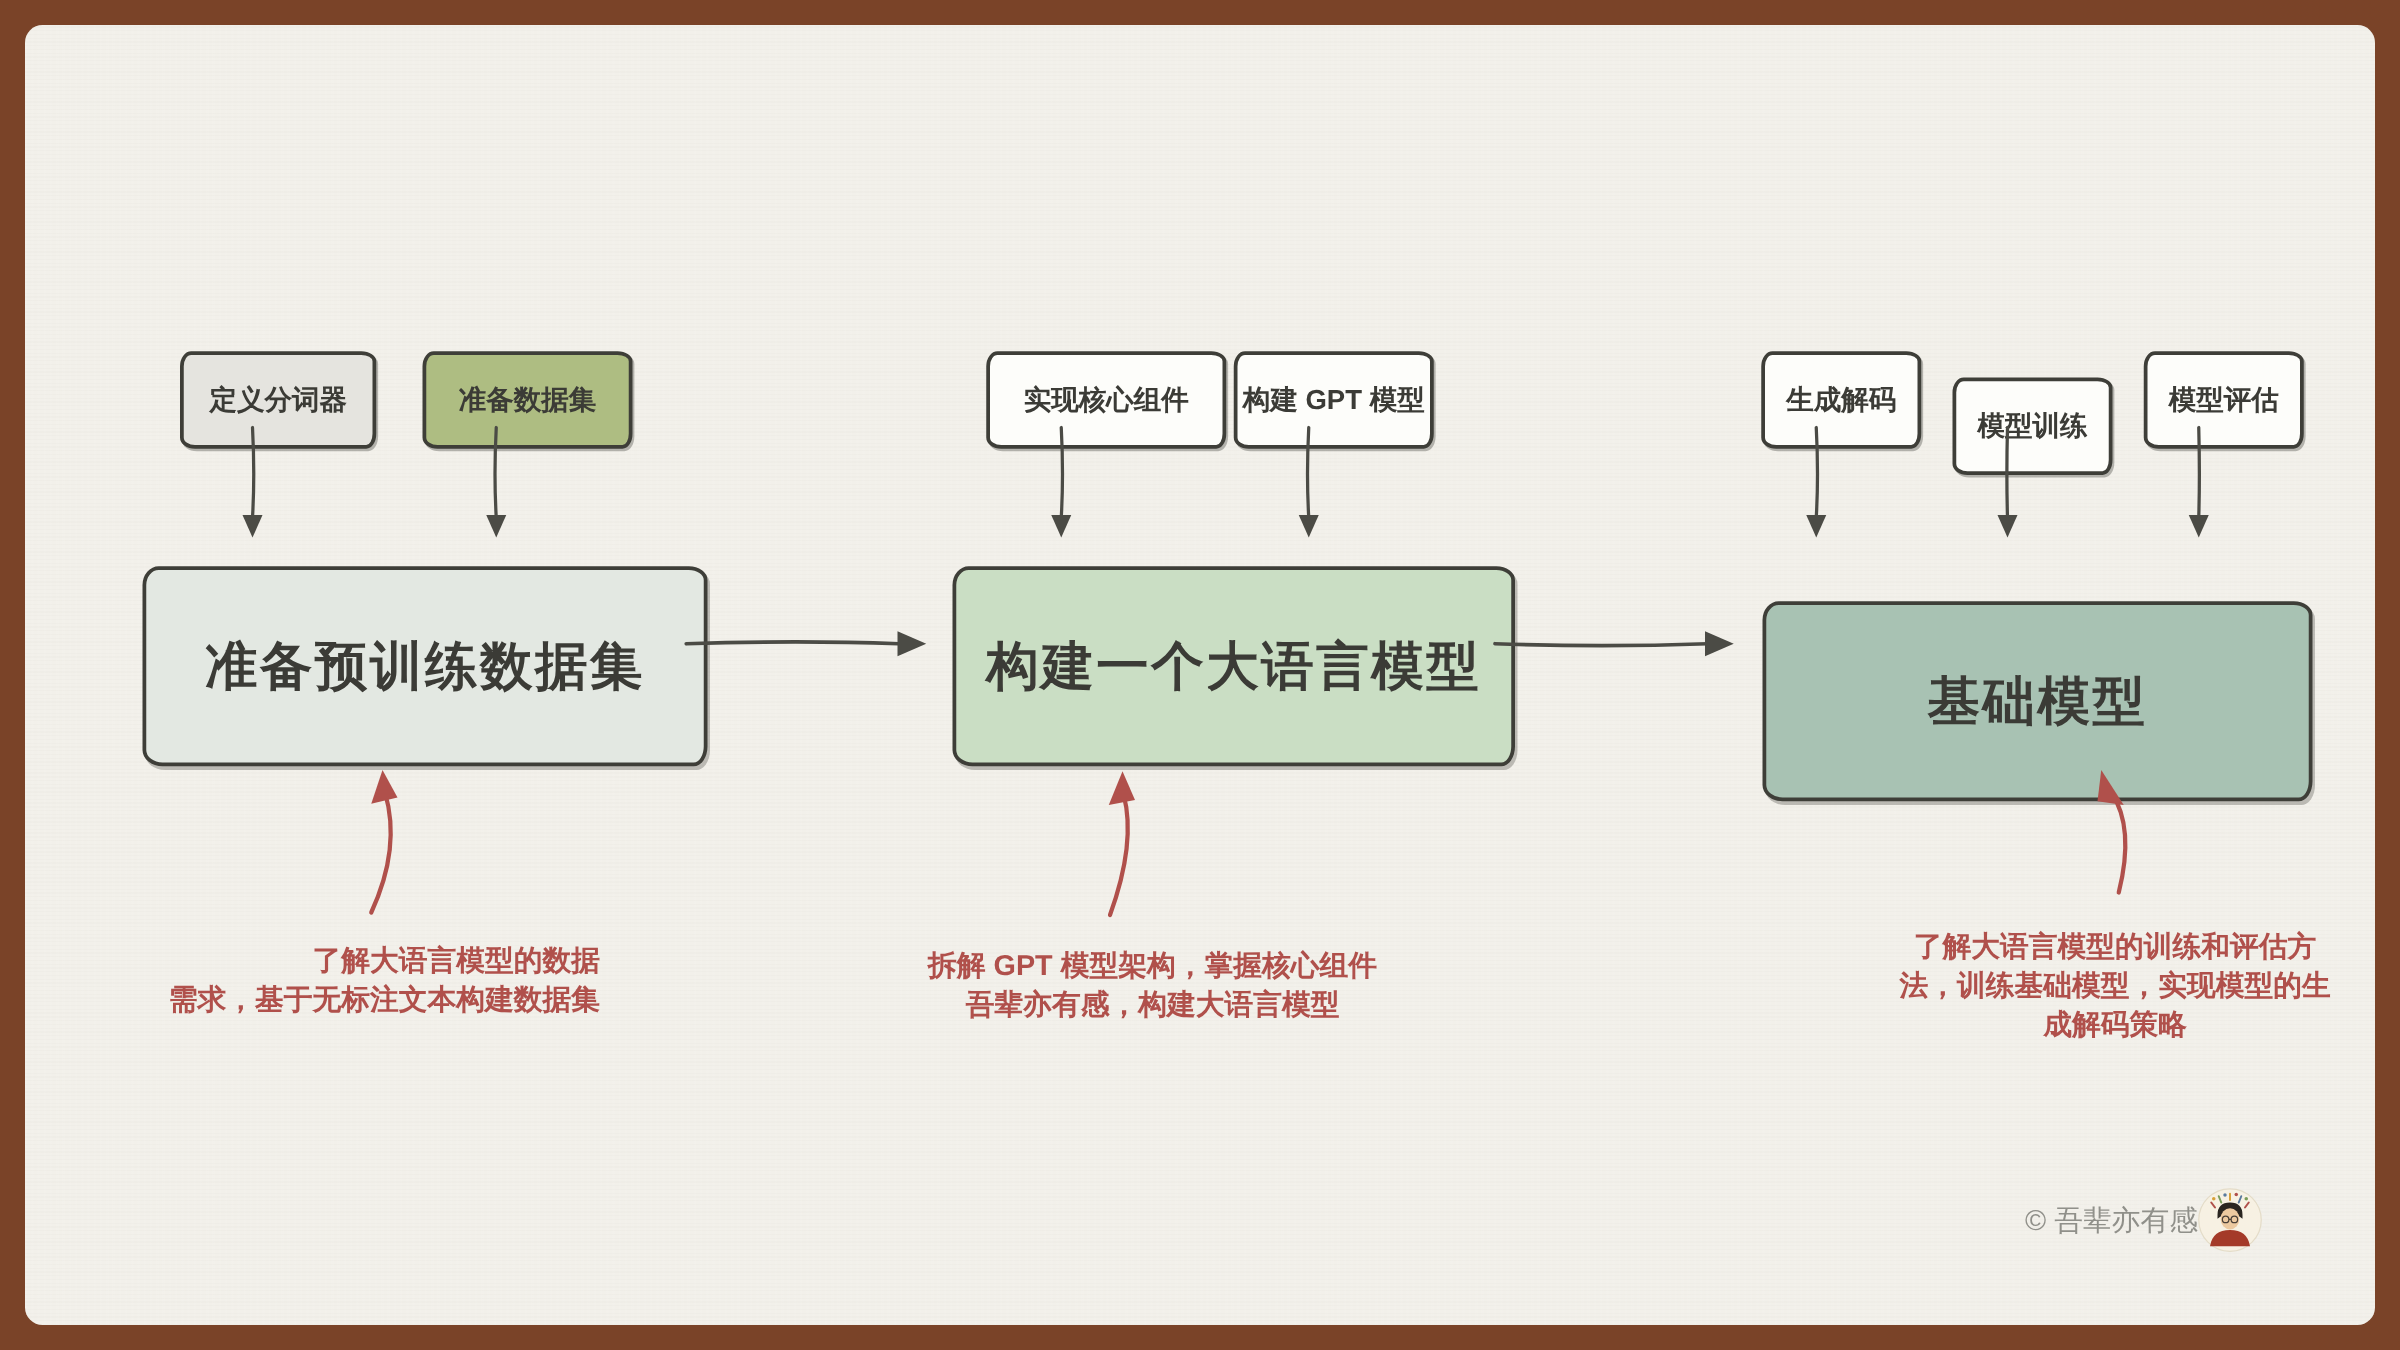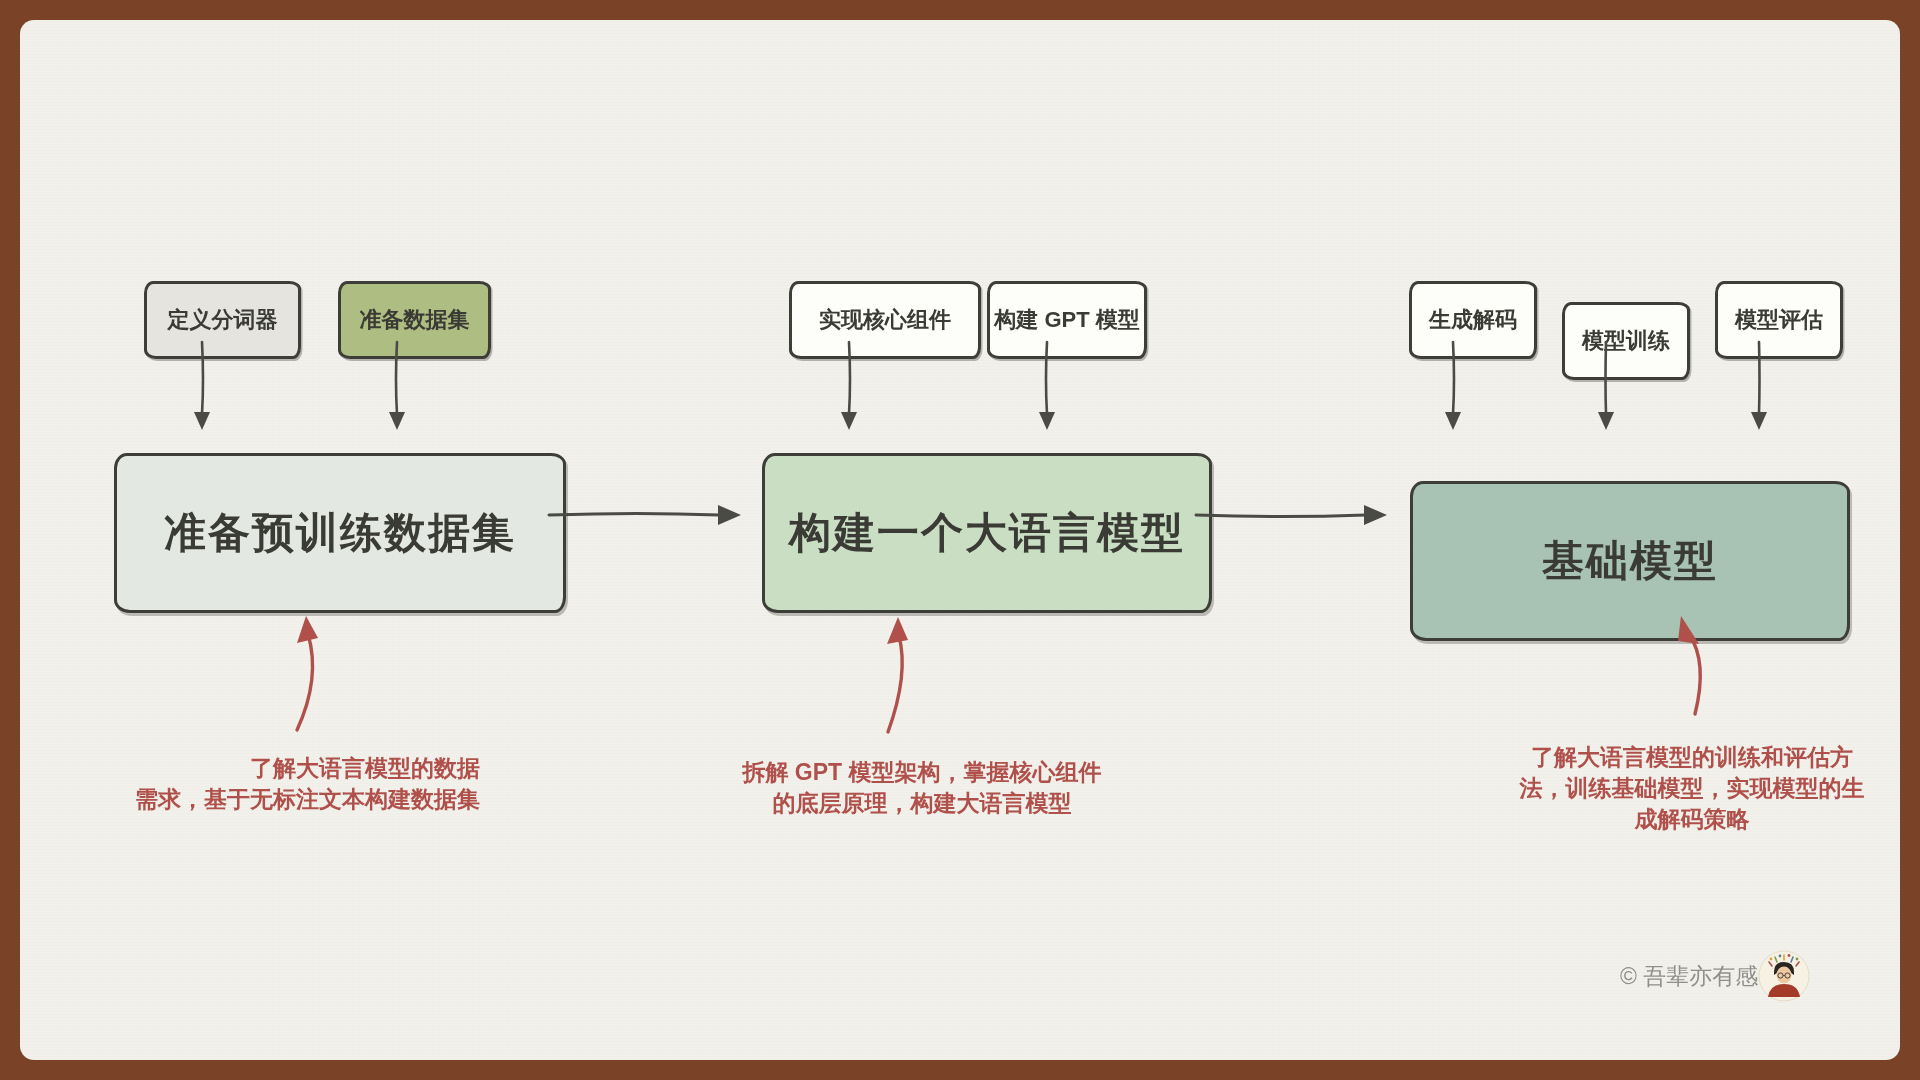--- a/index.html
+++ b/index.html
@@ -53,21 +53,21 @@
   }
 </style>
 </head>
 <body>
 
 <div class="paper">
 
   <div class="node sub bg-gray" style="left:124px; width:157px;">
     <span>定义分词器</span>
   </div>
-  <div class="node sub bg-olive" style="left:318px; width:153px;">
+  <div class="node sub bg-olive" style="left:318px; width:168px;">
     <span>准备数据集</span>
   </div>
 
   <div class="node sub bg-white" style="left:769px; width:192px;">
     <span>实现核心组件</span>
   </div>
   <div class="node sub bg-white" style="left:967px; width:160px;">
     <span>构建 GPT 模型</span>
   </div>
 
@@ -150,21 +150,21 @@
         </g>
     </g>
   </svg>
 
   <div class="note" style="left:100px; top:733px; width:360px;text-align:right;">
     <div>了解大语言模型的数据</div>
     <div>需求，基于无标注文本构建数据集</div>
   </div>
   <div class="note" style="left:718px; top:737px; width:368px;">
     <div>拆解 GPT 模型架构，掌握核心组件</div>
-    <div>的底层原理，构建大语言模型</div>
+    <div>吾辈亦有感，构建大语言模型</div>
   </div>
   <div class="note" style="left:1488px; top:722px; width:368px;">
     <div>了解大语言模型的训练和评估方</div>
     <div>法，训练基础模型，实现模型的生</div>
     <div>成解码策略</div>
   </div>
 
   <div class="wm">
     <span>© 吾辈亦有感</span>
     <svg width="52" height="52" viewBox="0 0 52 52">

